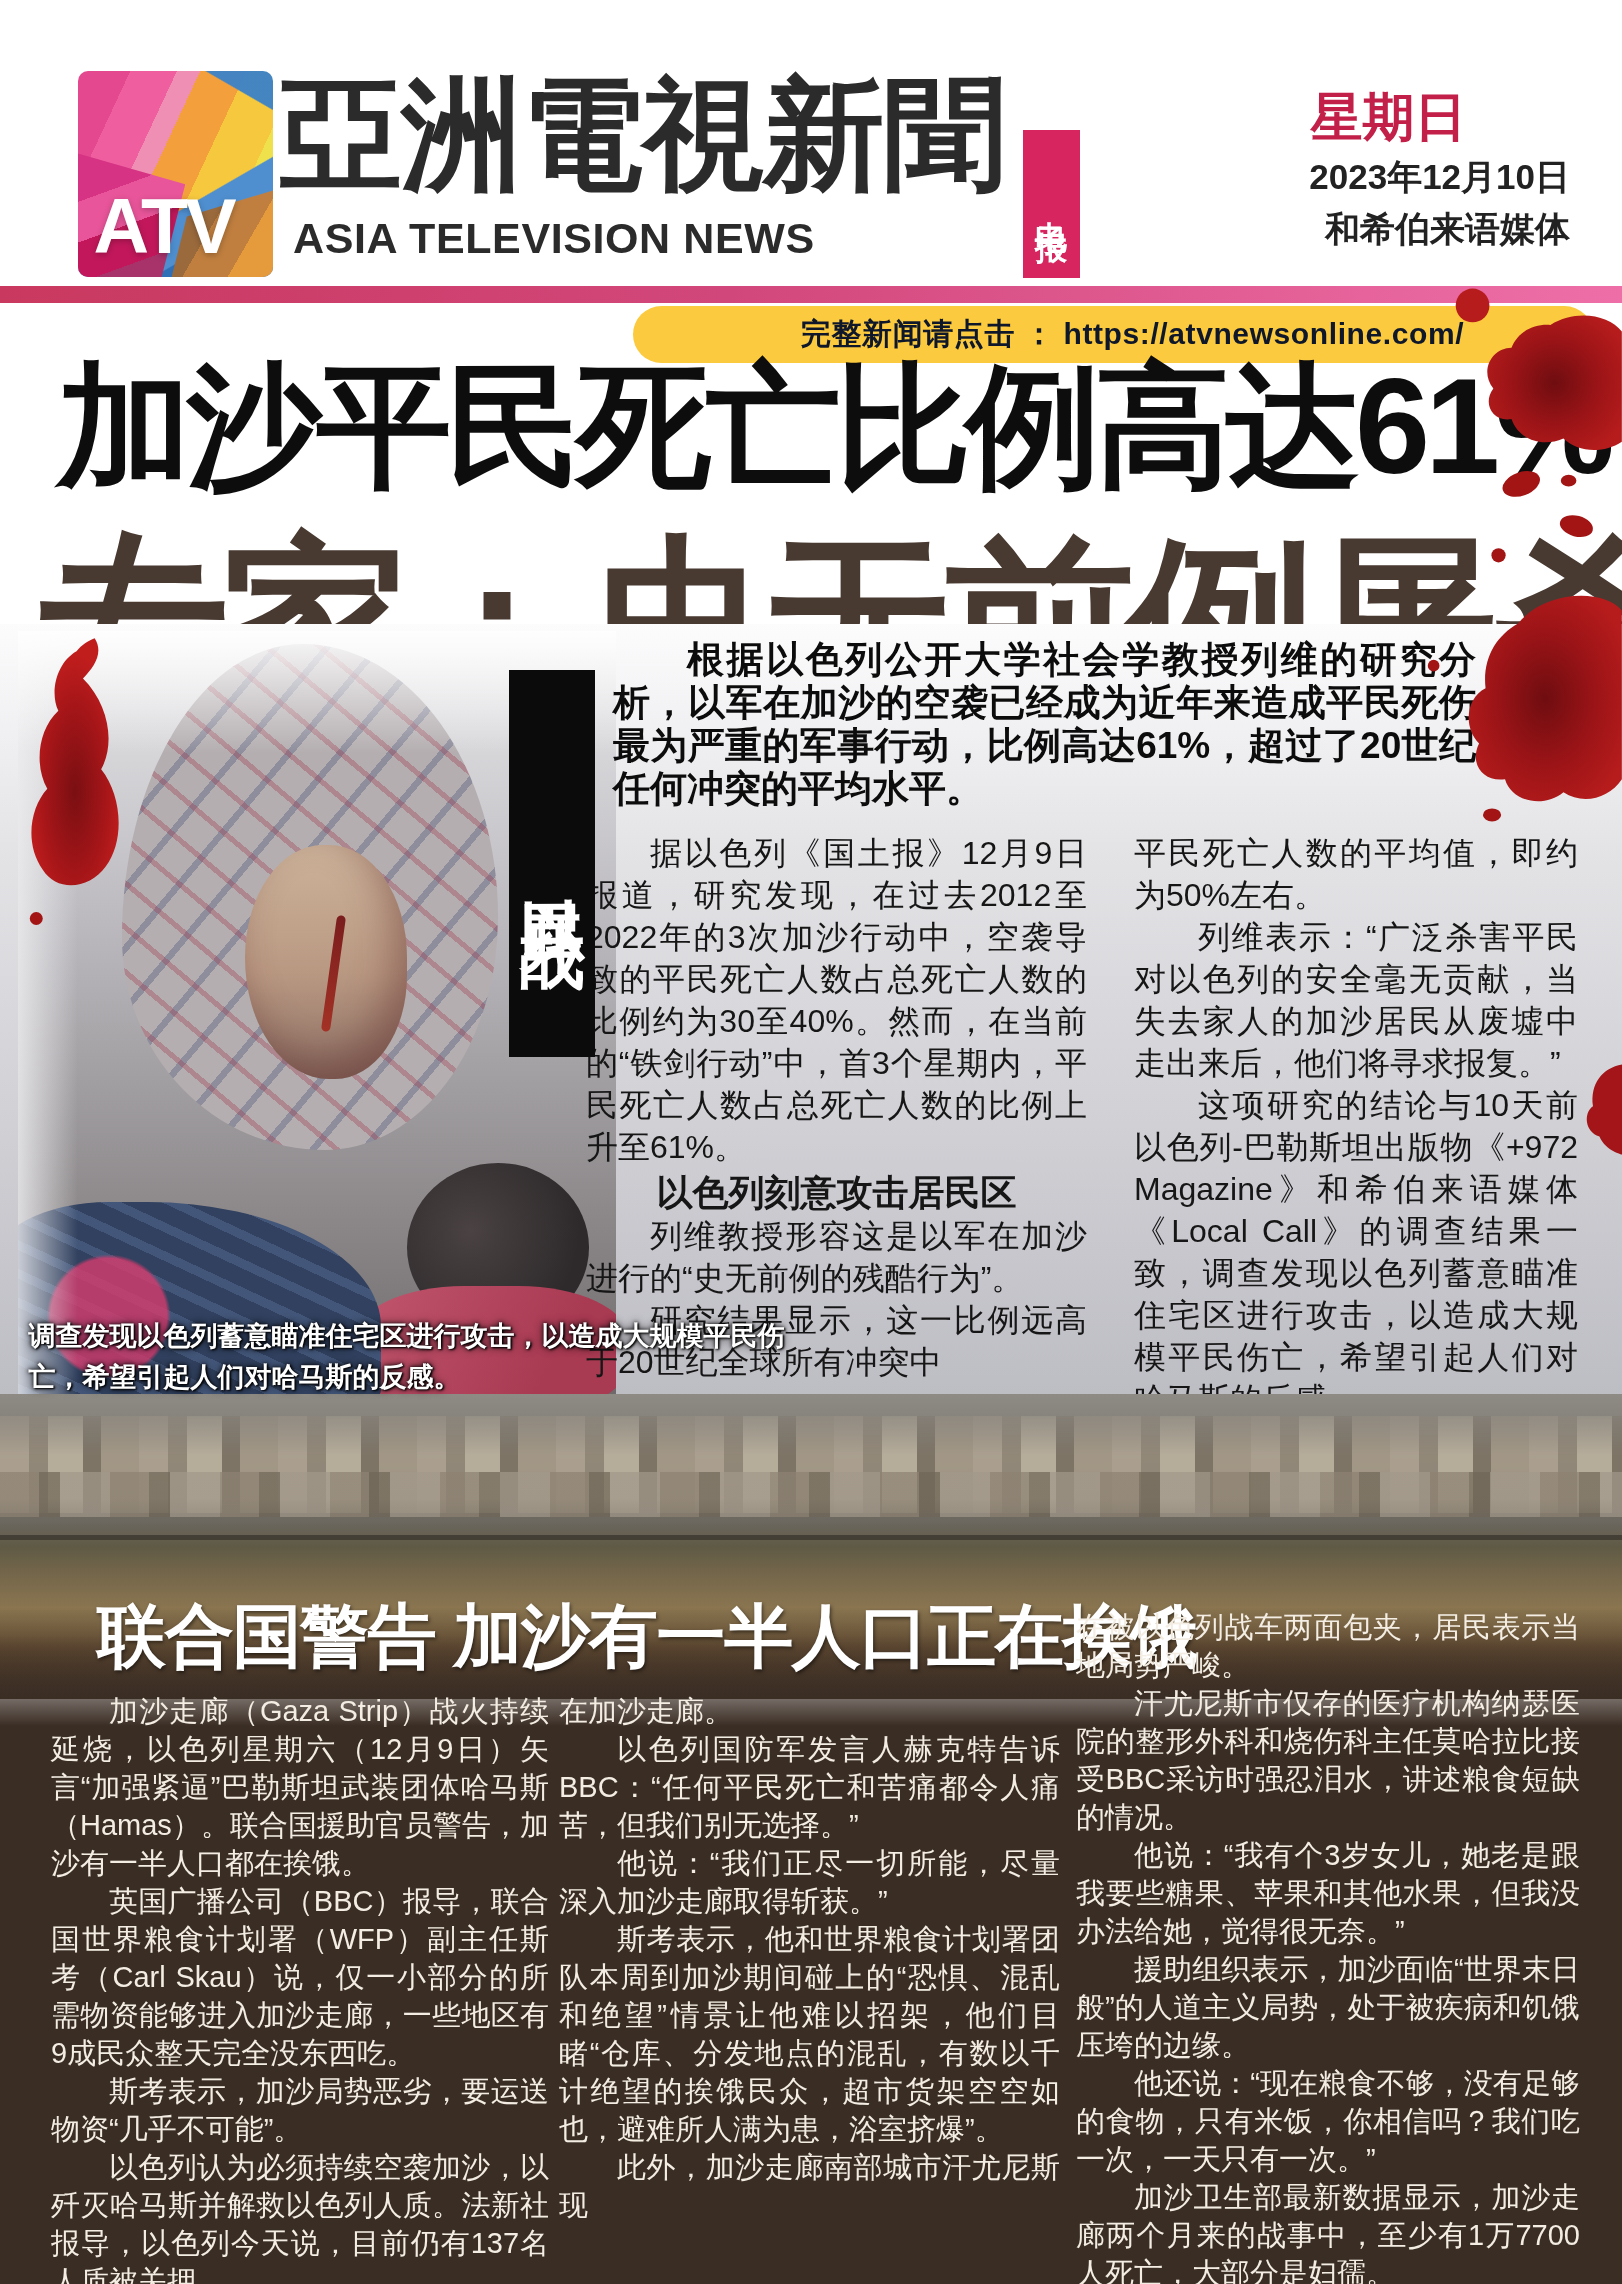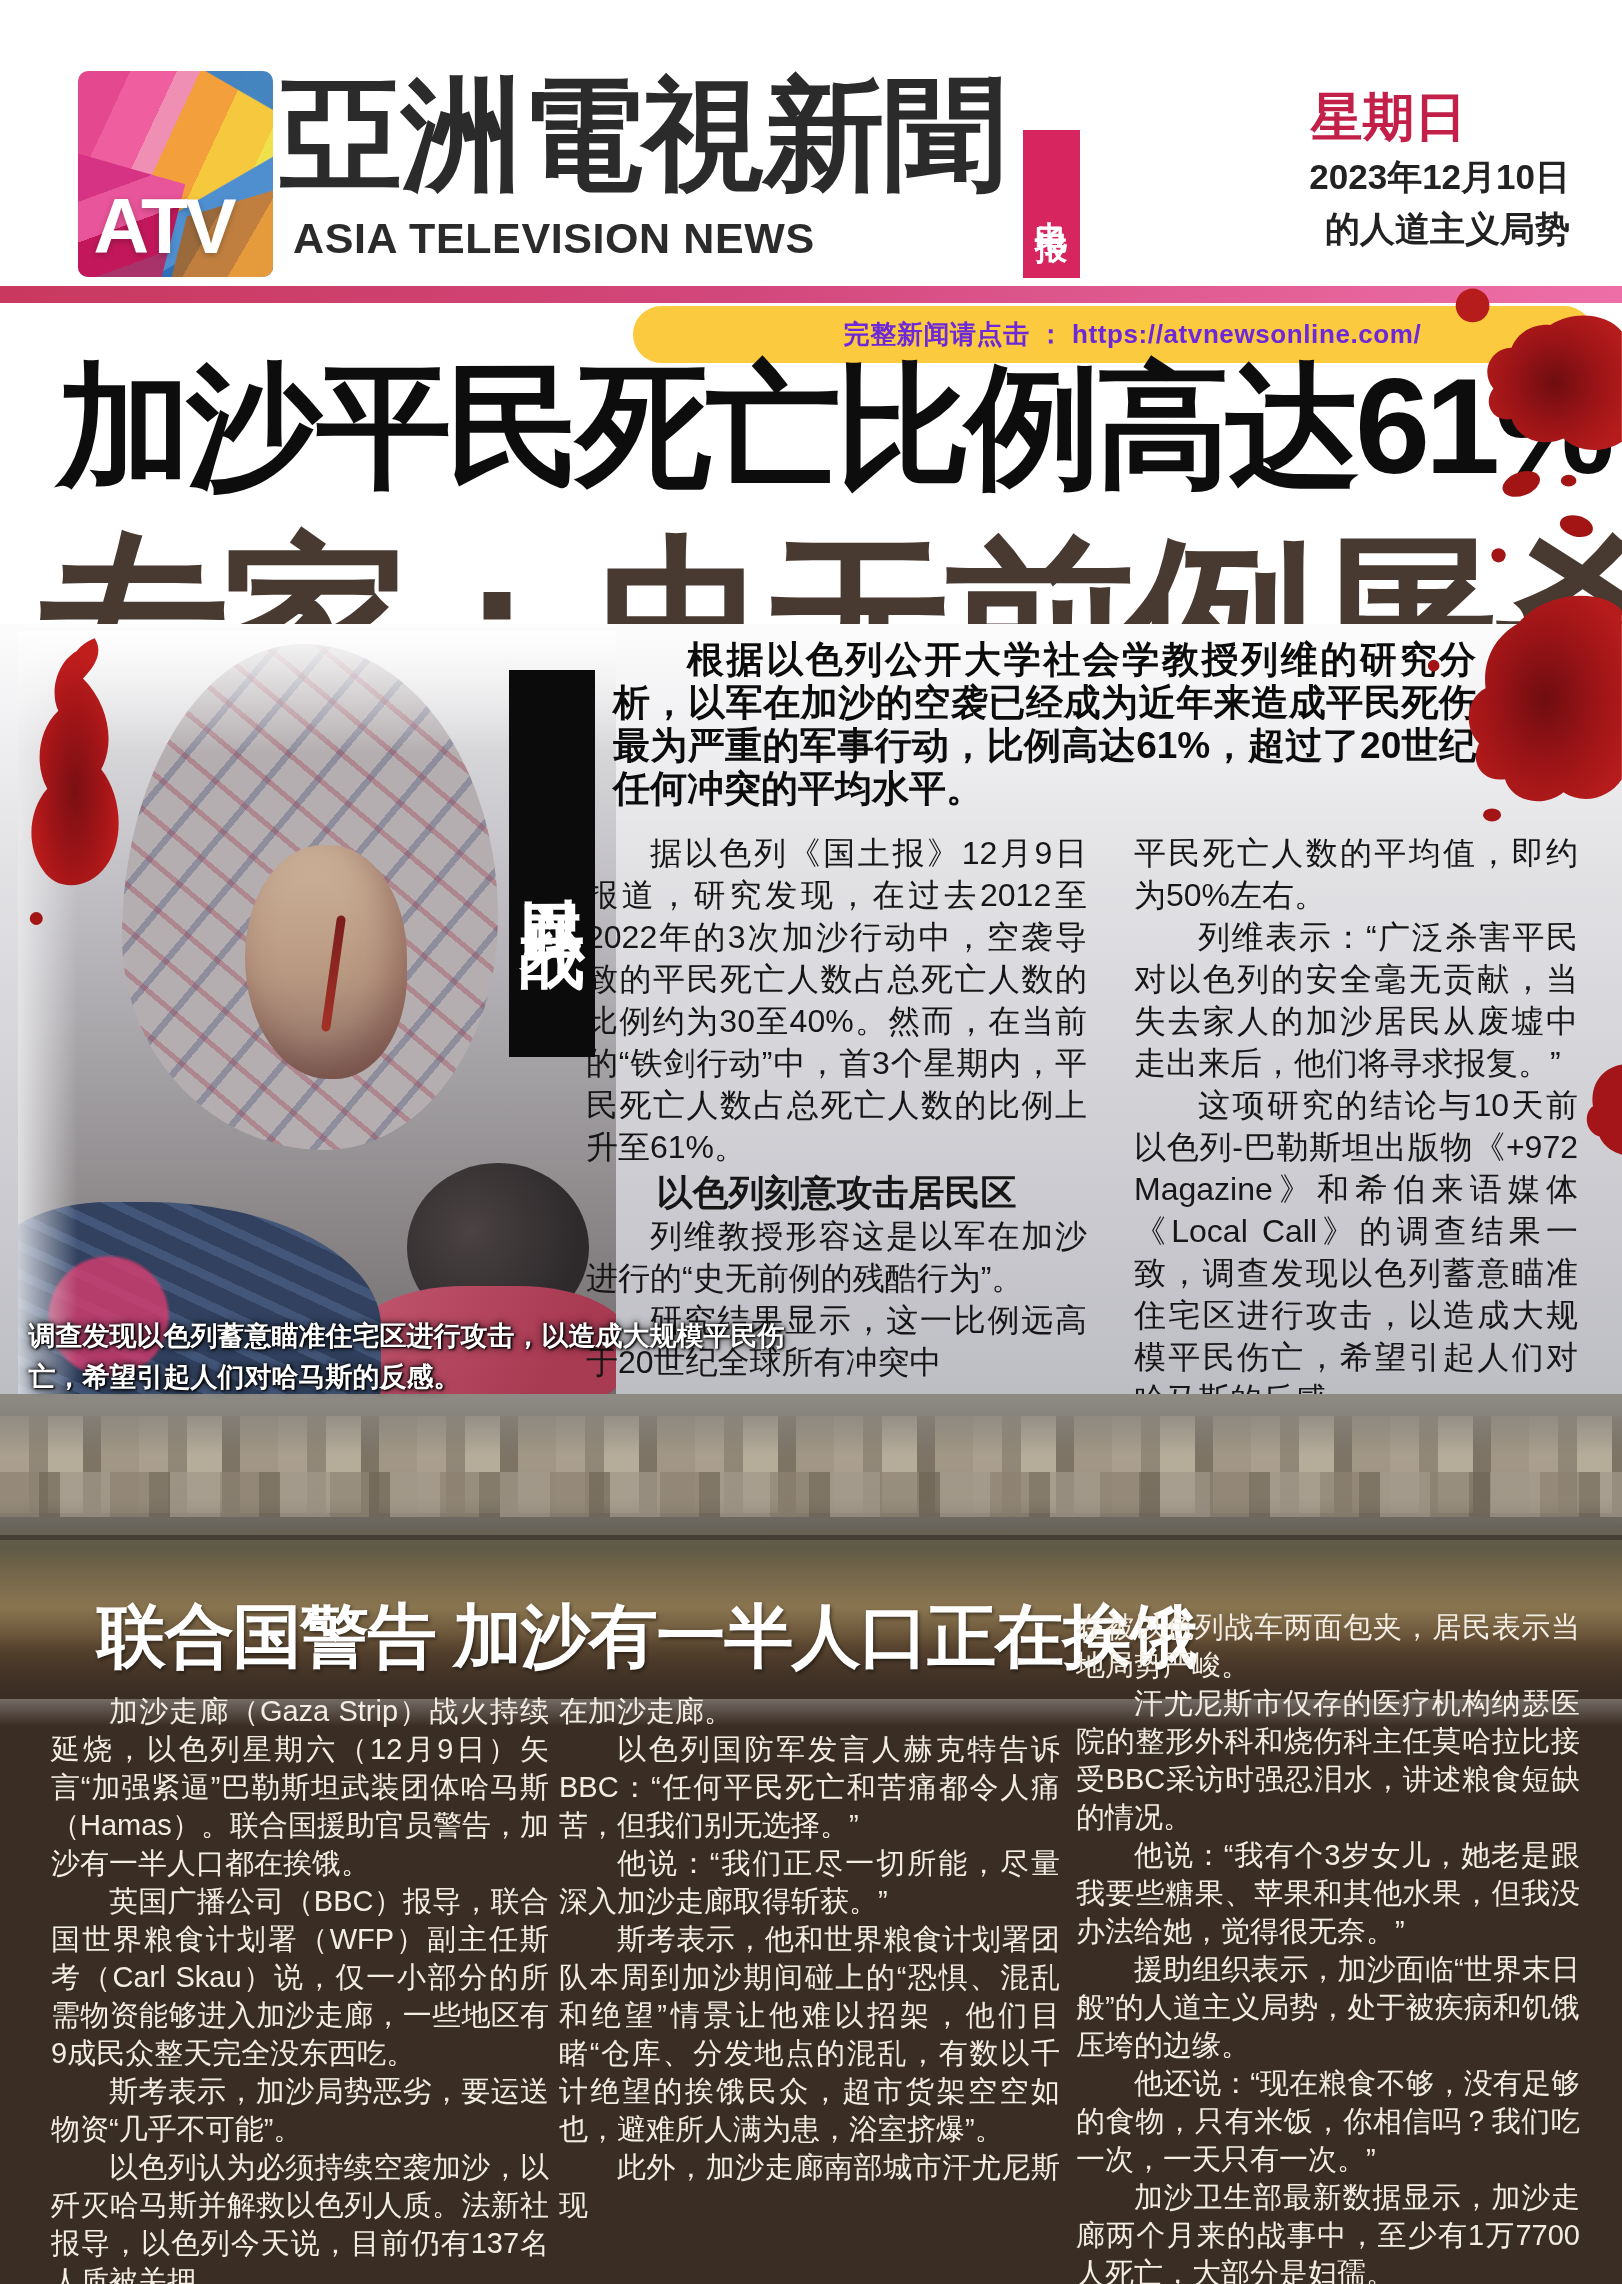--- a/index.html
+++ b/index.html
@@ -29,21 +29,21 @@
   .epaper{left:1023px;top:130px;width:57px;height:148px;background:#d6255f;color:#fff;
         writing-mode:vertical-rl;text-orientation:upright;font-size:32px;font-weight:800;
         display:flex;align-items:center;justify-content:center;letter-spacing:5.2px;}
   .weekday{right:52px;top:83px;width:363px;text-align:center;color:#c22048;font-size:52px;font-weight:900;}
   .gdate{right:52px;top:154px;width:363px;text-align:right;color:#222;font-size:35px;font-weight:700;}
   .ldate{right:52px;top:206px;width:363px;text-align:right;color:#222;font-size:35px;font-weight:700;}
   .redbar{left:0;top:286px;width:1622px;height:17px;
         background:linear-gradient(90deg,#c9395f 0%,#d2477b 45%,#ee6fa8 100%);}
   .linkbar{left:633px;top:306px;width:960px;height:57px;border-radius:28.6px;
         background:#fbca3e;display:flex;align-items:center;justify-content:center;}
-  .linkbar span{color:#6d28d9;font-size:26px;font-weight:700;letter-spacing:0.6px;margin-left:39px;}
+  .linkbar span{color:#0f172a;font-size:30px;font-weight:700;letter-spacing:0.6px;margin-left:39px;}
 
   
   .h1{left:57px;top:337px;width:1415px;color:#0d0d0d;font-size:135px;font-weight:900;
         letter-spacing:-5.2px;white-space:nowrap;}
   .h2{left:40px;top:501px;width:1557px;color:#483931;font-size:189px;font-weight:900;
         letter-spacing:-7.8px;white-space:nowrap;}
 
   
   .graybg{left:0;top:624px;width:1622px;height:770px;
         background:linear-gradient(180deg,#fcfcfd 0%,#e3e3e6 30%,#bdbdc4 100%);}
@@ -116,21 +116,21 @@
 <body>
 
 <div class="abs logo">
   <span class="logo-atv">ATV</span>
 </div>
 <div class="abs title-cn">亞洲電視新聞</div>
 <div class="abs title-en">ASIA TELEVISION NEWS</div>
 <div class="abs epaper">电子报</div>
 <div class="abs weekday">星期日</div>
 <div class="abs gdate">2023年12月10日</div>
-<div class="abs ldate">的人道主义局势</div>
+<div class="abs ldate">和希伯来语媒体</div>
 <div class="abs redbar"></div>
 <div class="abs linkbar">
   <span>完整新闻请点击 ： https://atvnewsonline.com/</span>
 </div>
 
 <div class="abs h1">加沙平民死亡比例高达61%</div>
 <div class="abs h2">专家：史无前例屠杀</div>
 
 <svg class="abs blood" style="right:0;top:286px;" width="208" height="623" viewBox="0 0 320 960">
   <defs>

